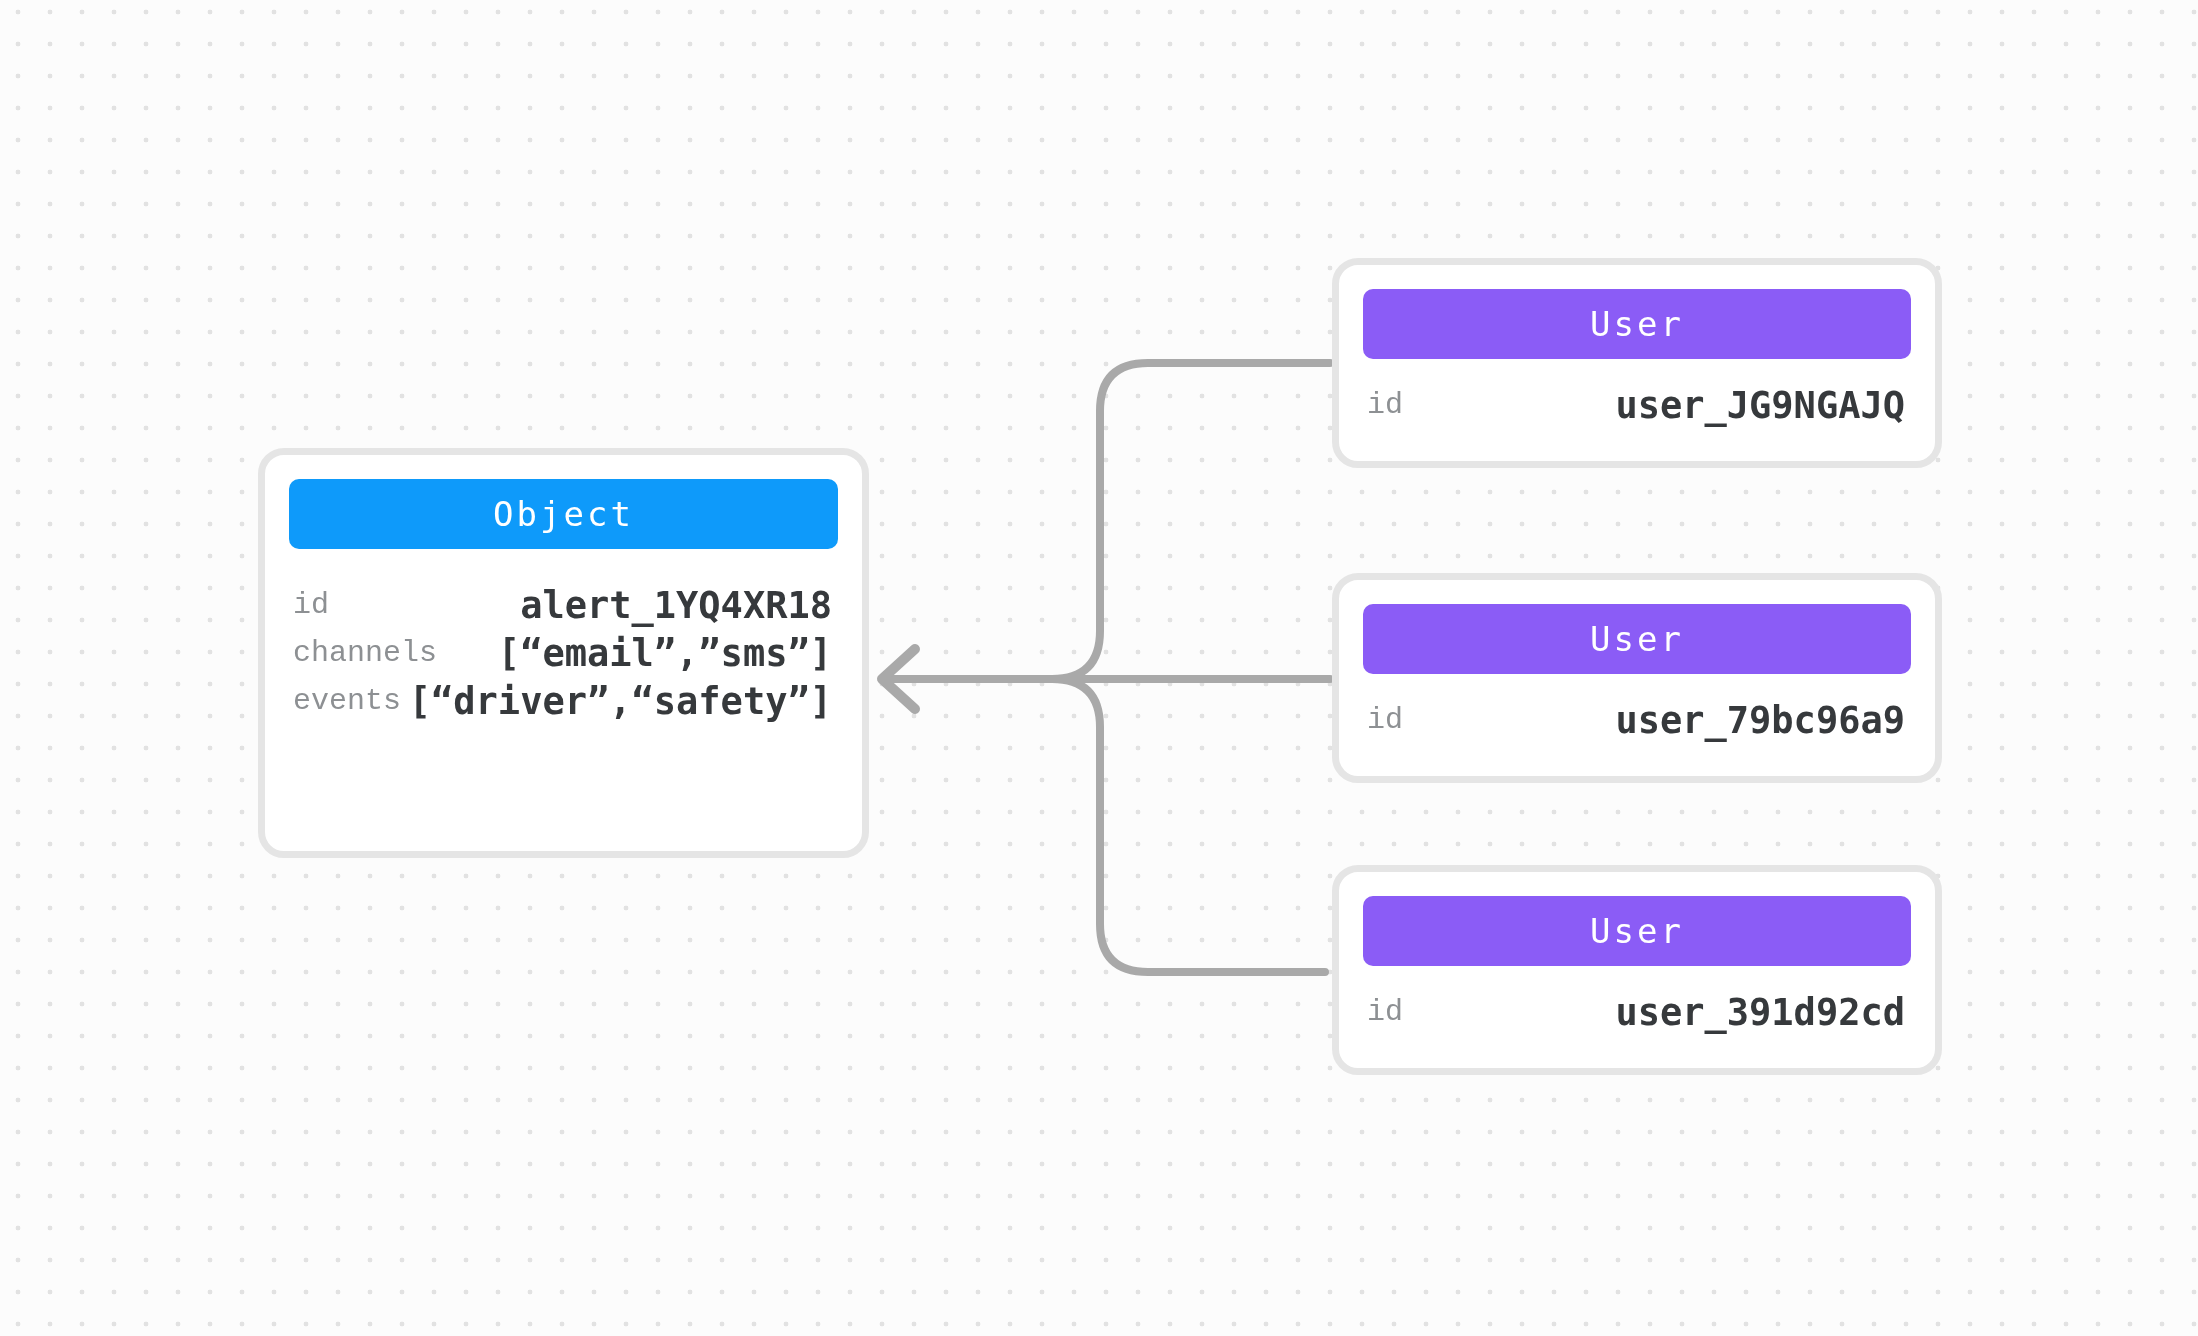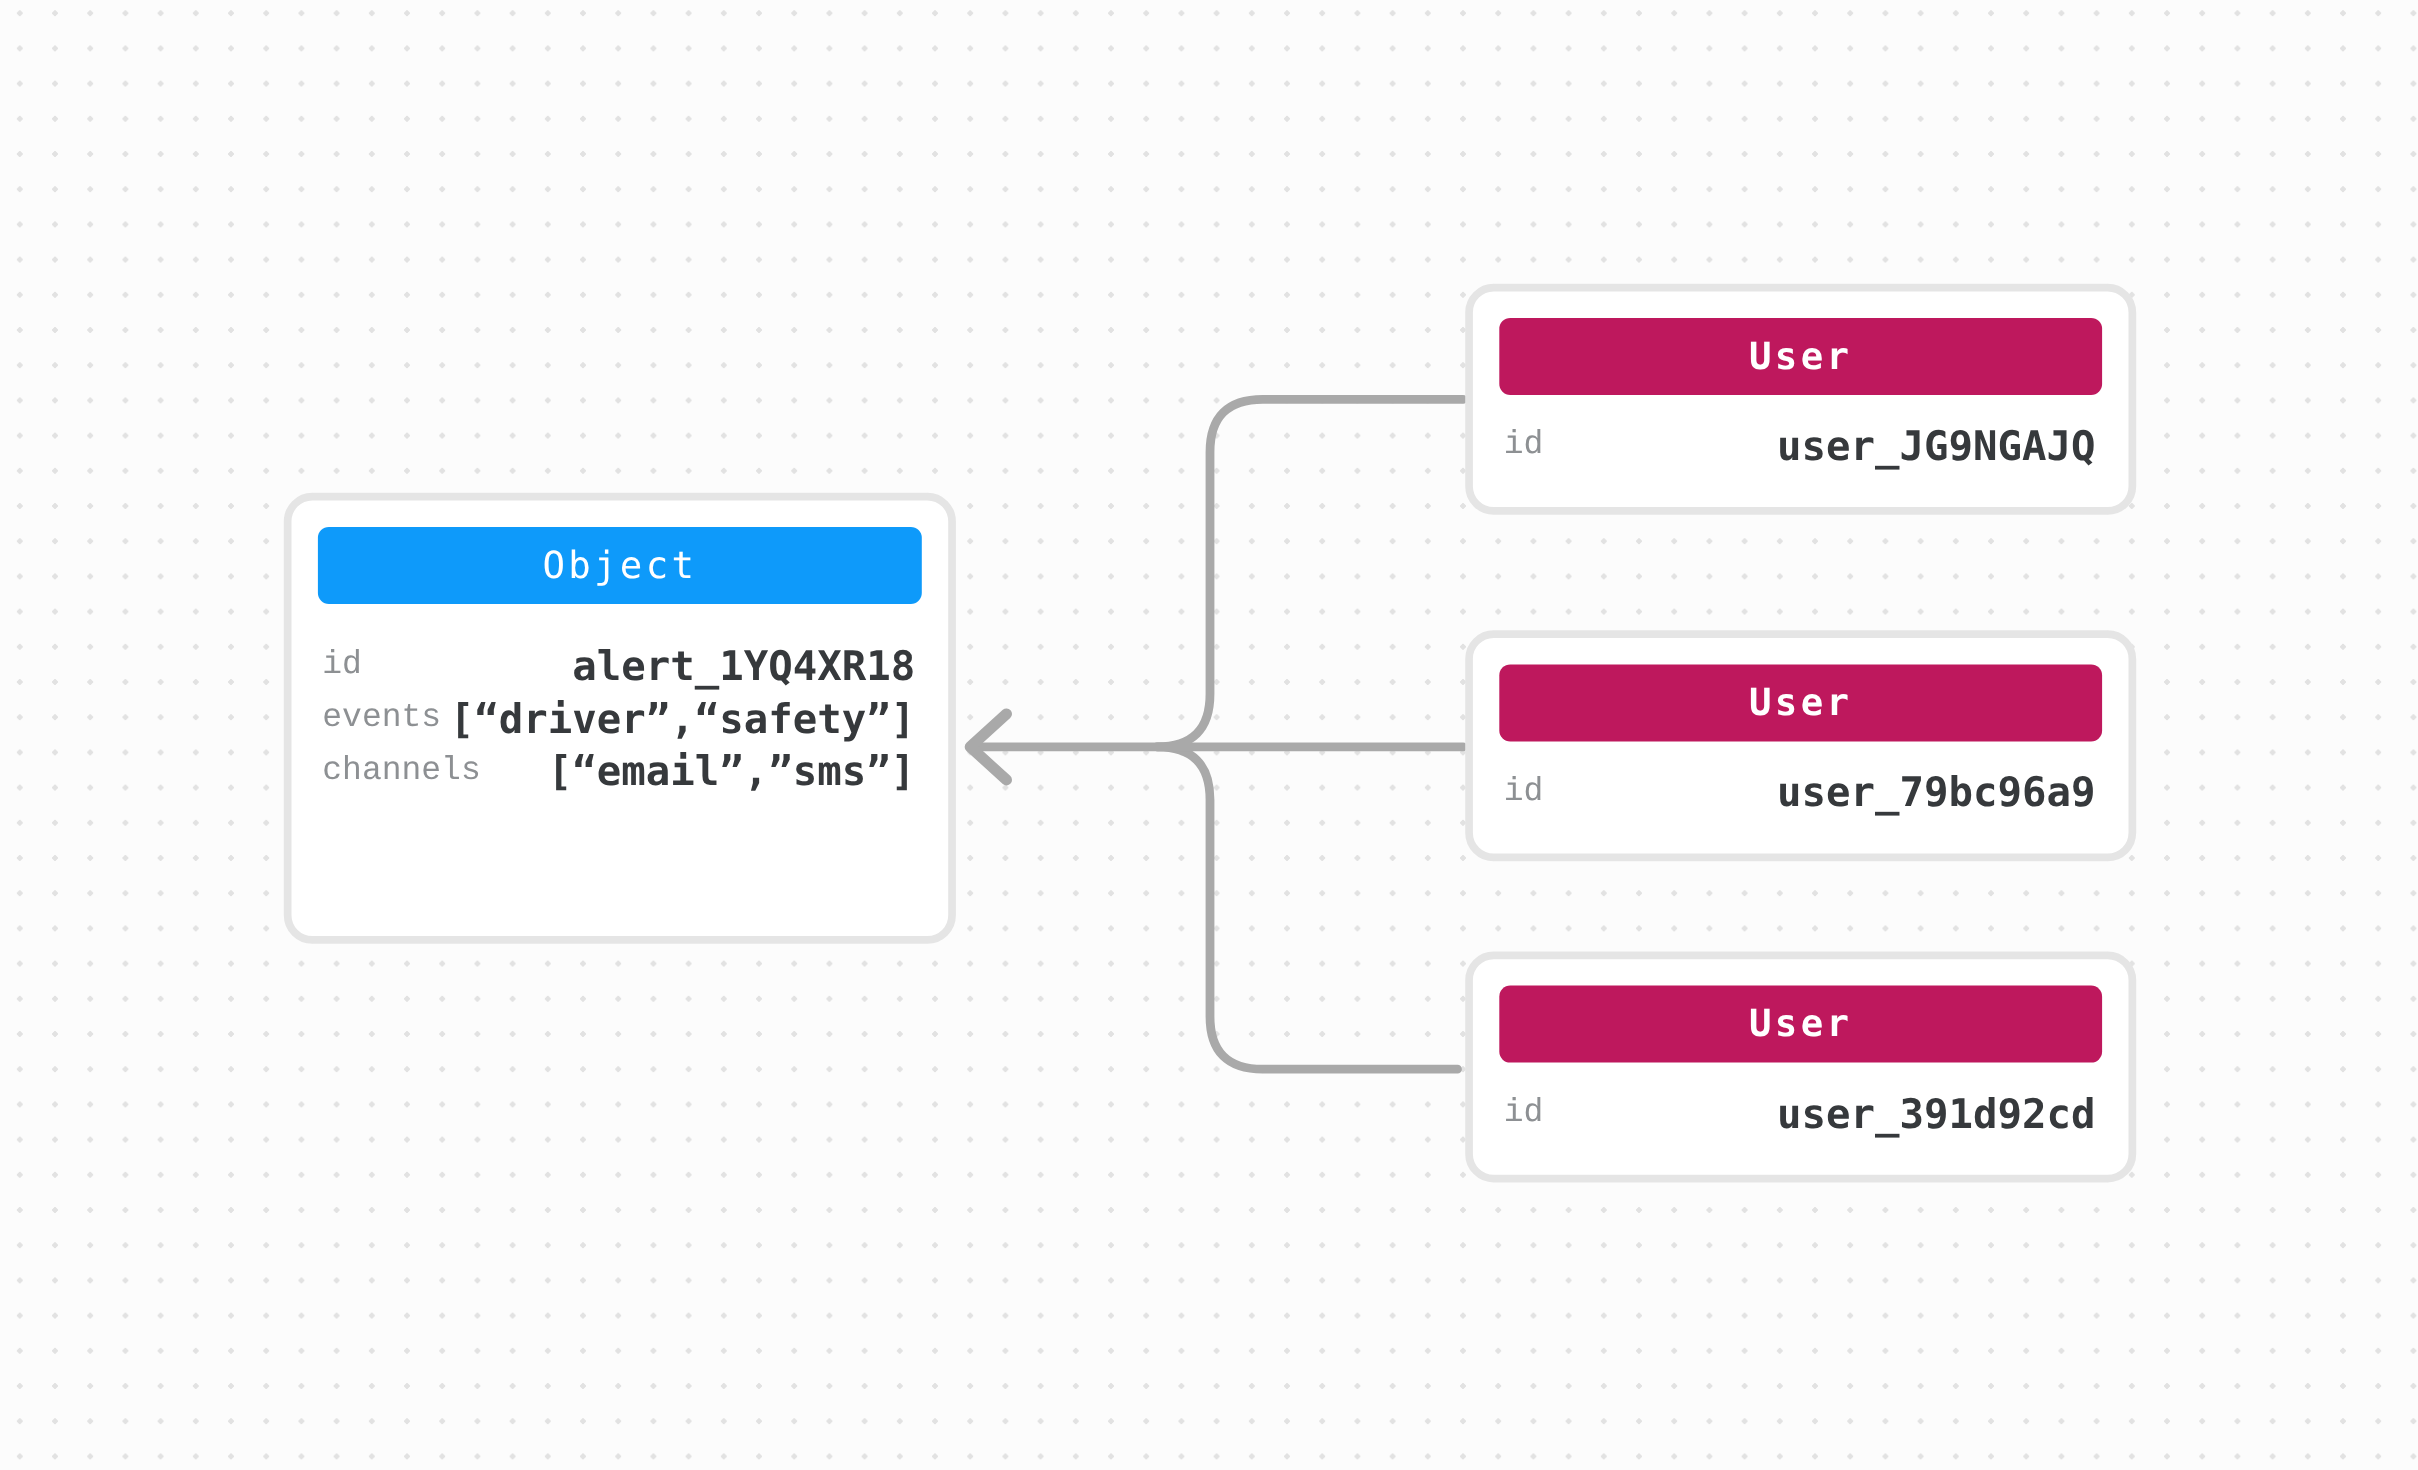--- a/index.html
+++ b/index.html
@@ -48,21 +48,21 @@
     border-radius: 10px;
     display: flex;
     align-items: center;
     justify-content: center;
     color: #ffffff;
     font-family: "DejaVu Sans Mono", monospace;
     font-size: 34px;
     letter-spacing: 3px;
   }
   .header-blue  { background: #0e9afa; }
-  .header-green { background: #be185d; font-weight: bold; }
+  .header-green { background: #8b5cf6; }
 
   .rows {
     margin-top: 32px;
     padding: 0 30px 0 28px;
     display: flex;
     flex-direction: column;
   }
   .row {
     height: 48px;
     display: flex;
@@ -107,26 +107,26 @@
   <div class="node node-object">
     <div class="node-header header-blue">
       <span>Object</span>
     </div>
     <div class="rows">
       <div class="row">
         <span class="row-label">id</span>
         <span class="row-value">alert_1YQ4XR18</span>
       </div>
       <div class="row">
+        <span class="row-label">channels</span>
+        <span class="row-value">[“email”,”sms”]</span>
+      </div>
+      <div class="row">
         <span class="row-label">events</span>
         <span class="row-value">[“driver”,“safety”]</span>
-      </div>
-      <div class="row">
-        <span class="row-label">channels</span>
-        <span class="row-value">[“email”,”sms”]</span>
       </div>
     </div>
   </div>
 
   <div class="node node-user node-user-1">
     <div class="node-header header-green">
       <span>User</span>
     </div>
     <div class="user-body">
       <span class="row-label">id</span>

